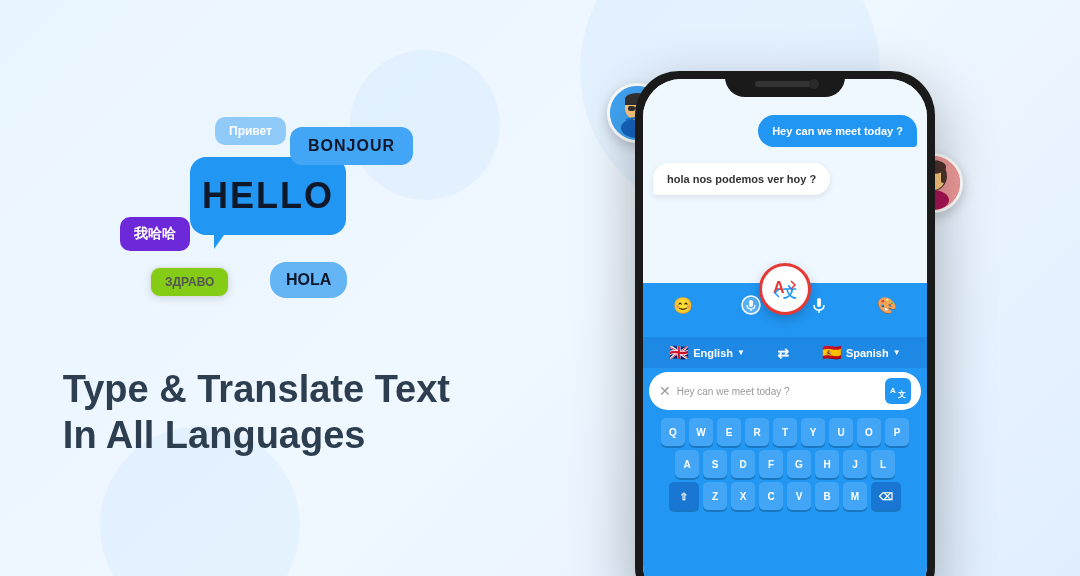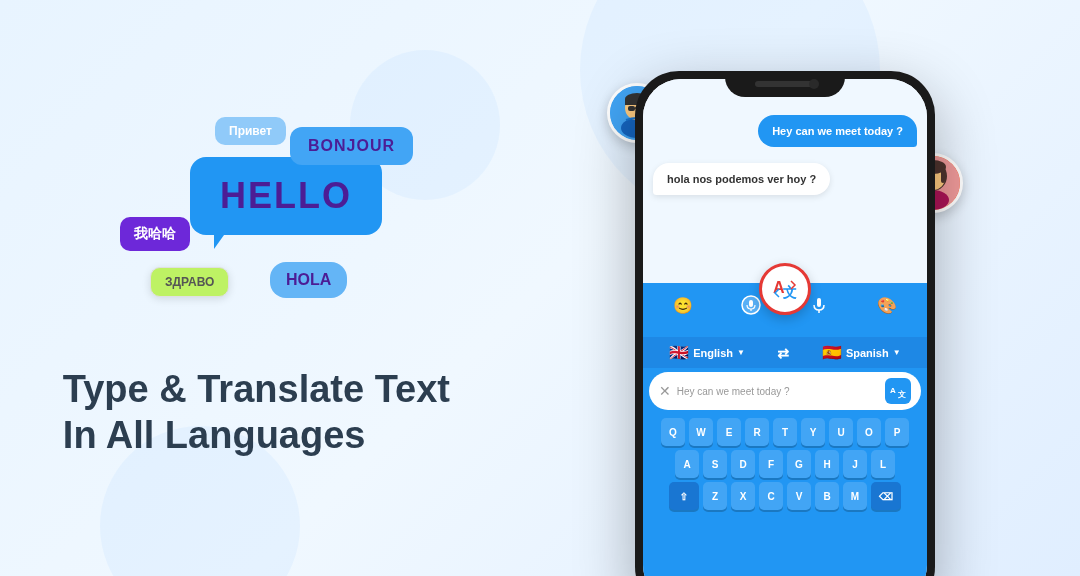--- a/index.html
+++ b/index.html
@@ -40,29 +40,29 @@
       width: 380px;
       height: 220px;
       margin-bottom: 20px;
     }
 
     .speech-bubble {
       position: absolute;
       border-radius: 12px;
       padding: 8px 16px;
       font-weight: bold;
-      color: #4c1d95;
+      color: #0f172a;
       font-size: 14px;
     }
 
     .bubble-hello {
       background: #2196F3;
       font-size: 36px;
       font-weight: 900;
-      padding: 18px 30px;
+      padding: 18px 12px;
       border-radius: 16px;
       top: 40px;
       left: 120px;
       letter-spacing: 2px;
     }
     .bubble-hello::after {
       content: '';
       position: absolute;
       bottom: -14px;
       left: 24px;
@@ -97,21 +97,21 @@
       font-size: 12px;
       font-weight: 600;
       padding: 7px 14px;
       border-radius: 10px;
       top: 0px;
       left: 145px;
       color: white;
     }
 
     .bubble-zdravo {
-      background: #bef264;
+      background: #84cc16;
       font-size: 12px;
       font-weight: 600;
       padding: 7px 14px;
       border-radius: 10px;
       top: 150px;
       left: 80px;
       color: #555;
       box-shadow: 0 2px 8px rgba(0,0,0,0.12);
       border: 1px solid #e0e0e0;
     }

